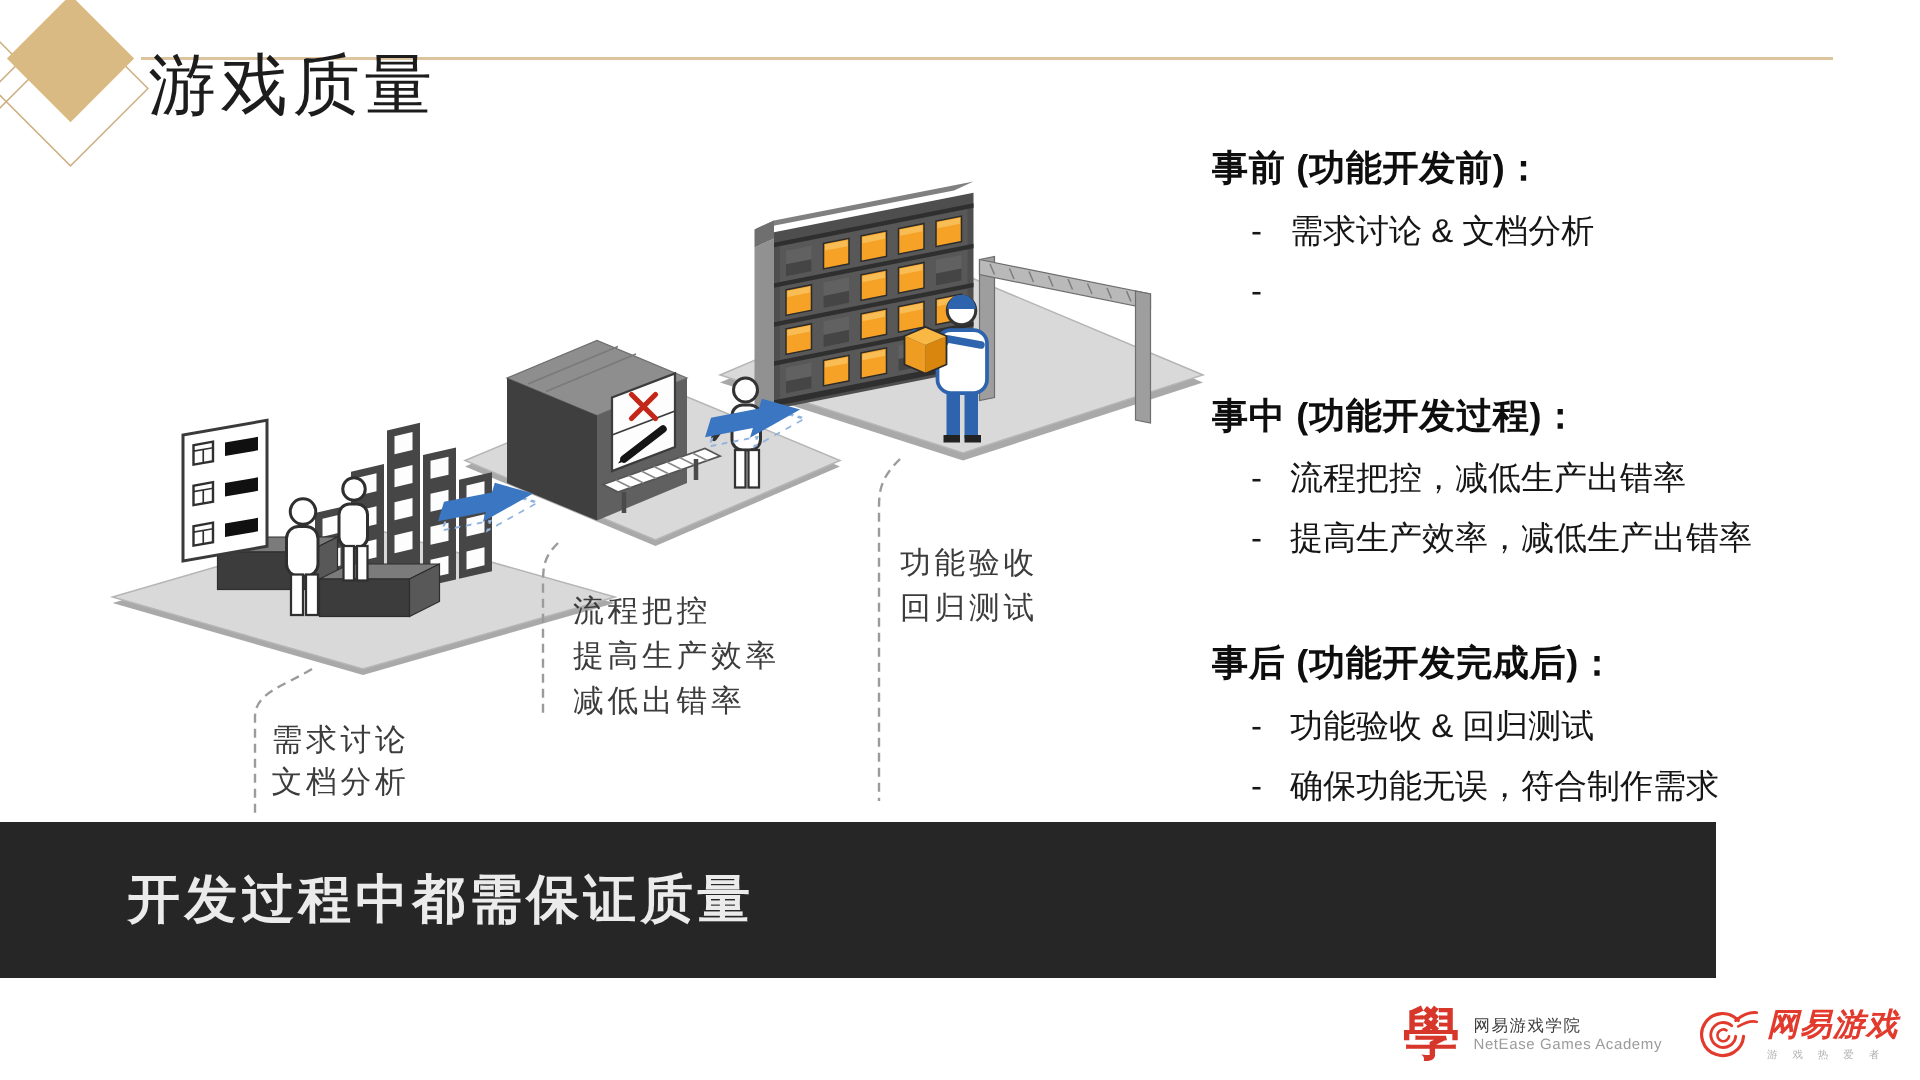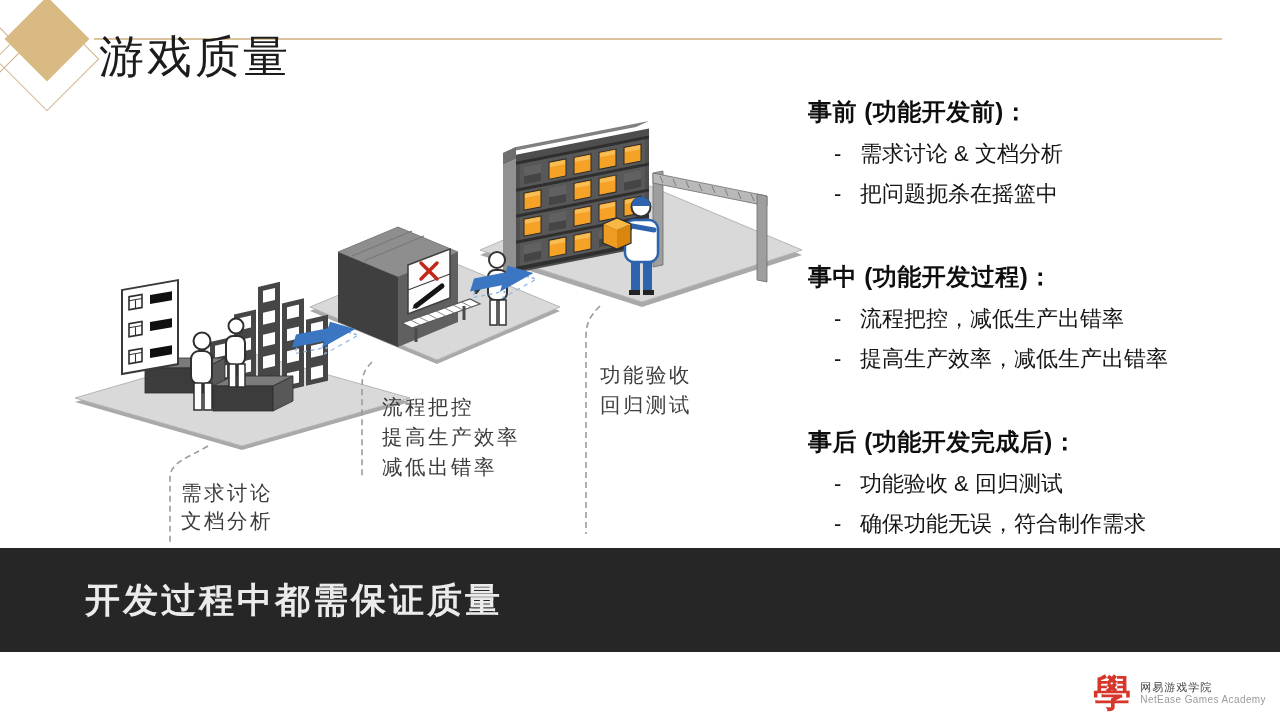--- a/index.html
+++ b/index.html
@@ -23,21 +23,21 @@
   .iso-label{font-family:"Liberation Serif","DejaVu Serif",serif;font-size:20.5px;
     fill:#3c3c3c;letter-spacing:2.5px;}
   
   .rc{position:absolute;left:808px;top:96px;width:462px;}
   .rc-section{margin:0 0 47px 0;}
   .rc-section h2{margin:0;font-size:24px;font-weight:700;color:#0e0e0e;letter-spacing:0.5px;}
   .rc-section ul{list-style:none;margin:6px 0 0 0;padding:0 0 0 26px;}
   .rc-section li{display:flex;font-size:22px;line-height:40px;color:#161616;}
   .rc-dash{width:26px;flex:none;}
   
-  .banner{position:absolute;left:0;top:548px;width:1280px;height:104px;background:#262626;}
+  .banner{position:absolute;left:0;top:548px;width:1144px;height:104px;background:#262626;}
   .banner span{position:absolute;left:85px;top:0;line-height:104px;font-size:35px;
     font-weight:700;color:#ebebeb;letter-spacing:3px;}
   
   .footer{position:absolute;right:14px;bottom:8px;display:flex;align-items:center;gap:22px;}
   .logo-academy{display:flex;align-items:center;gap:9px;}
   .seal{font-family:"Liberation Serif","DejaVu Serif",serif;font-size:38px;line-height:1;
     font-weight:700;color:#d6372a;}
   .acad-name{font-size:11px;color:#3f3f3f;letter-spacing:1px;line-height:1.2;}
   .acad-sub{font-size:10px;color:#9b9b9b;letter-spacing:0.4px;}
   .logo-netease{display:flex;align-items:center;gap:6px;}
@@ -288,21 +288,20 @@
   <div class="rc">
     <div class="rc-section">
       <h2>事前 (功能开发前)：</h2>
       <ul>
         <li>
             <span class="rc-dash">-</span>
             <span>需求讨论 &amp; 文档分析</span>
           </li>
         <li>
             <span class="rc-dash">-</span>
-            <span>把问题扼杀在摇篮中</span>
           </li>
       </ul>
     </div>
     <div class="rc-section">
       <h2>事中 (功能开发过程)：</h2>
       <ul>
         <li>
             <span class="rc-dash">-</span>
             <span>流程把控，减低生产出错率</span>
           </li>
@@ -332,15 +331,28 @@
   </div>
 
   <div class="footer">
     <div class="logo-academy">
       <span class="seal">學</span>
       <span>
         <div class="acad-name">网易游戏学院</div>
         <div class="acad-sub">NetEase Games Academy</div>
       </span>
     </div>
+    <div class="logo-netease">
+      <svg width="42" height="44" viewBox="0 0 48 48" fill="none" stroke="#e23b2e" stroke-linecap="round">
+        <path d="M33,13 A 16,16 0 1 0 37,25" stroke-width="2.4"></path>
+        <path d="M28,17 A 9.5,9.5 0 1 0 31,25" stroke-width="2.2"></path>
+        <path d="M24,20.5 A 4.5,4.5 0 1 0 26,25" stroke-width="2"></path>
+        <path d="M31,13 C 37,8 43,6.5 47,7" stroke-width="2.2"></path>
+        <path d="M33,17.5 C 39,14 44,13 47,14" stroke-width="2"></path>
+      </svg>
+      <span>
+        <div class="ne-name">网易游戏</div>
+        <div class="ne-tag">游 戏 热 爱 者</div>
+      </span>
+    </div>
   </div>
 
 </div>
 
 </body></html>

